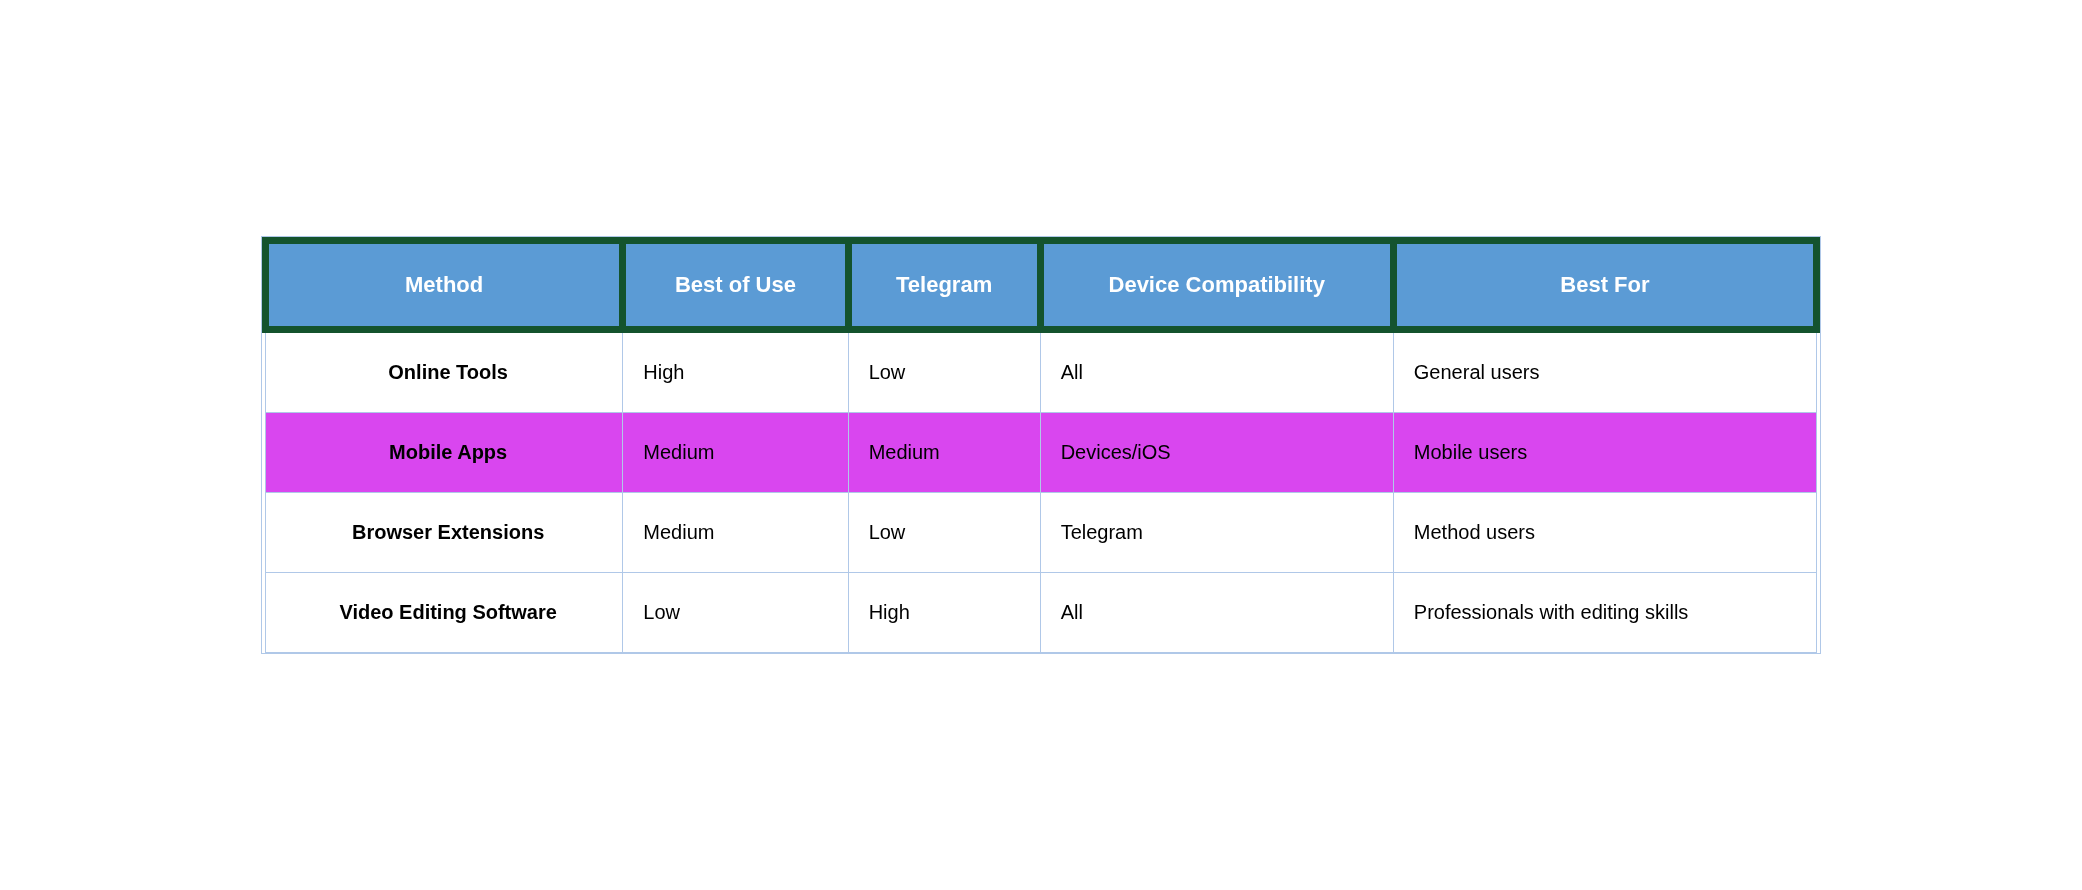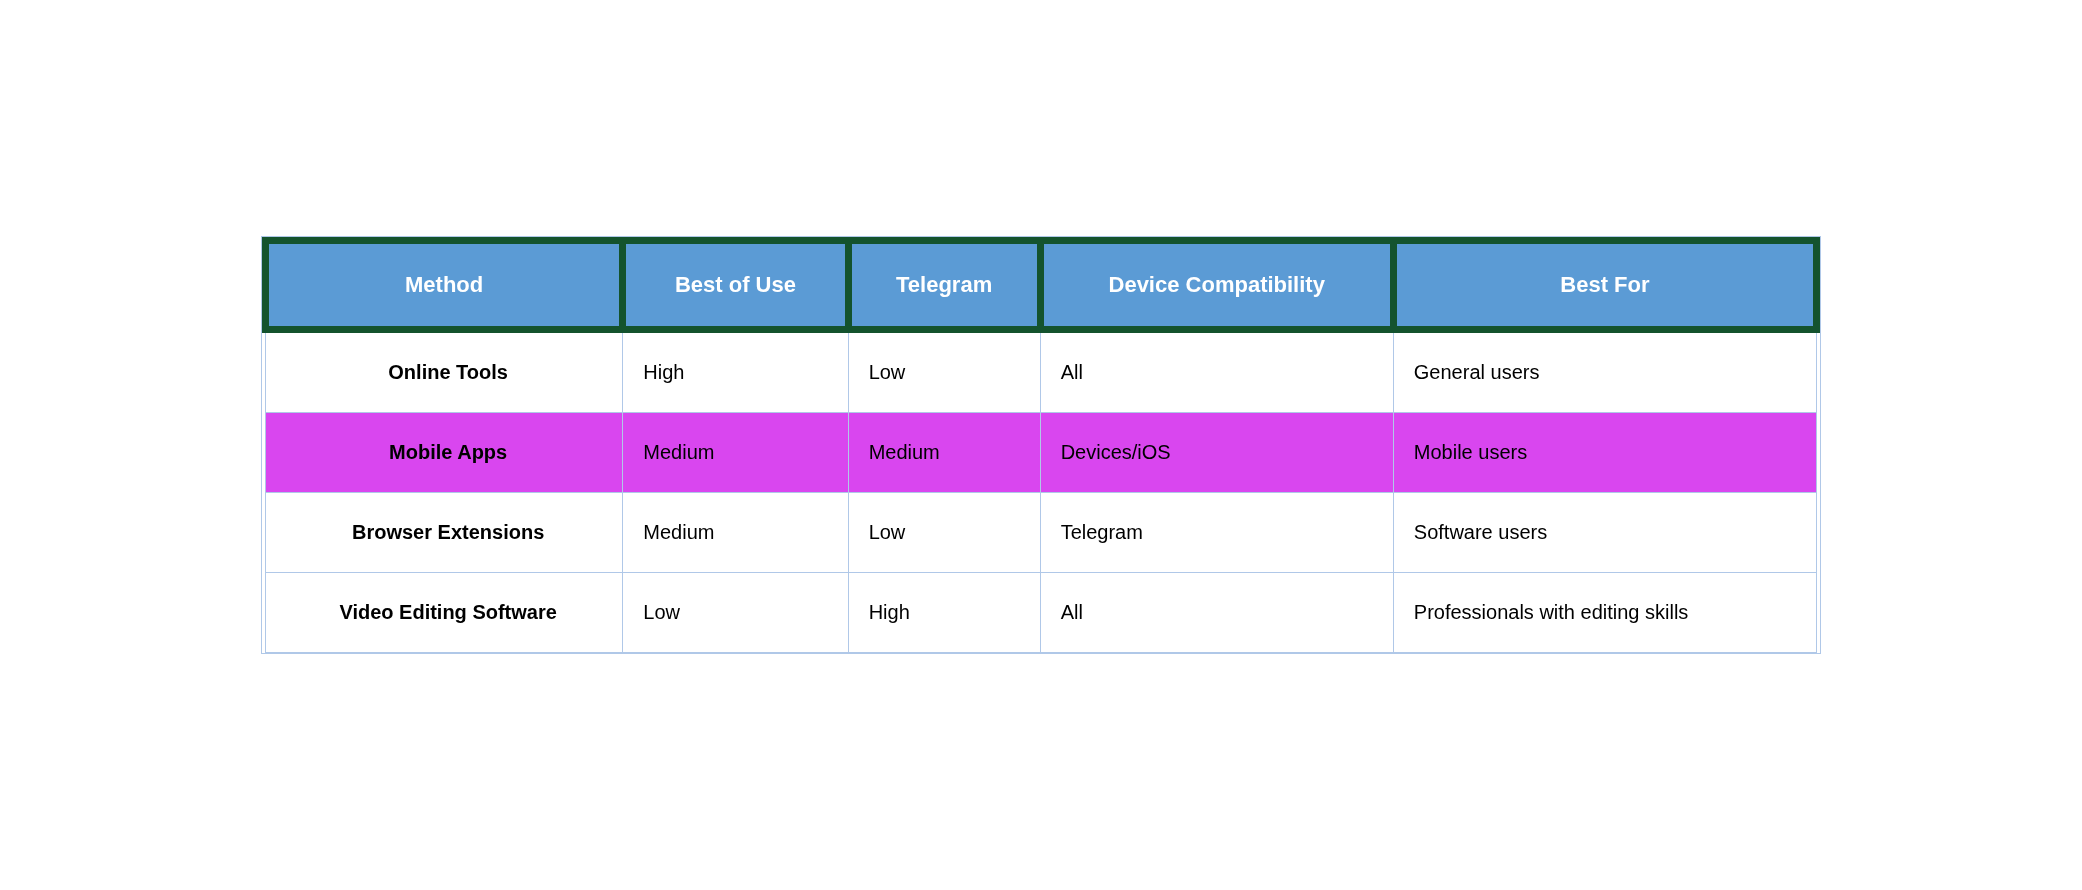--- a/index.html
+++ b/index.html
@@ -89,21 +89,21 @@
           <td>Medium</td>
           <td>Medium</td>
           <td>Devices/iOS</td>
           <td>Mobile users</td>
         </tr>
         <tr class="row-white">
           <td class="method-cell">Browser Extensions</td>
           <td>Medium</td>
           <td>Low</td>
           <td>Telegram</td>
-          <td>Software users</td>
+          <td>Method users</td>
         </tr>
         <tr class="row-white">
           <td class="method-cell">Video Editing Software</td>
           <td>Low</td>
           <td>High</td>
           <td>All</td>
           <td>Professionals with editing skills</td>
         </tr>
       </tbody>
   </table>

